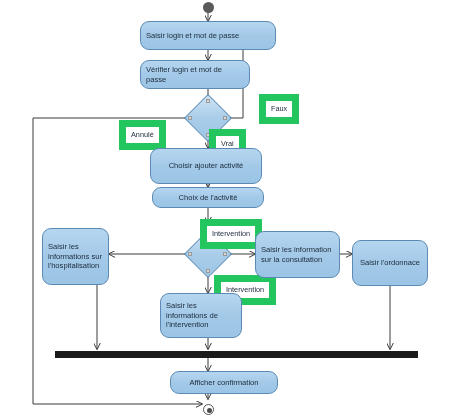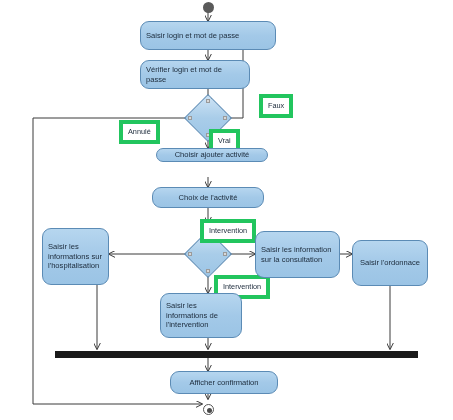--- a/index.html
+++ b/index.html
@@ -44,21 +44,21 @@
     text-align: center;
   }
   .node span {
     display: block;
     width: 100%;
   }
   .edge-label {
     position: absolute;
     box-sizing: border-box;
     background: #ffffff;
-    border: 4px solid #22c55e;
+    border: 7px solid #22c55e;
     color: #1b2a3a;
     font-size: 7.3px;
     line-height: 10px;
     padding: 3px 5px;
     white-space: nowrap;
   }
   .start-node {
     position: absolute;
     width: 11px;
     height: 11px;
@@ -175,21 +175,21 @@
   </div>
 
   <div class="edge-label" style="left:119px; top:120px;">
     <span>Annulé</span>
   </div>
 
   <div class="edge-label" style="left:209px; top:129px;">
     <span>Vrai</span>
   </div>
 
-  <div class="node center-text" style="left:156px; top:148px; width:112px; height:14px;">
+  <div class="node center-text" style="left:150px; top:148px; width:112px; height:36px;">
     <span>Choisir ajouter activité</span>
   </div>
 
   <div class="node center-text" style="left:152px; top:187px; width:112px; height:21px;">
     <span>Choix de l'activité</span>
   </div>
 
   <div class="diamond" style="left:191px; top:237px;"></div>
   <div class="handle" style="left:206px; top:235px;"></div>
   <div class="handle" style="left:188px; top:252px;"></div>

